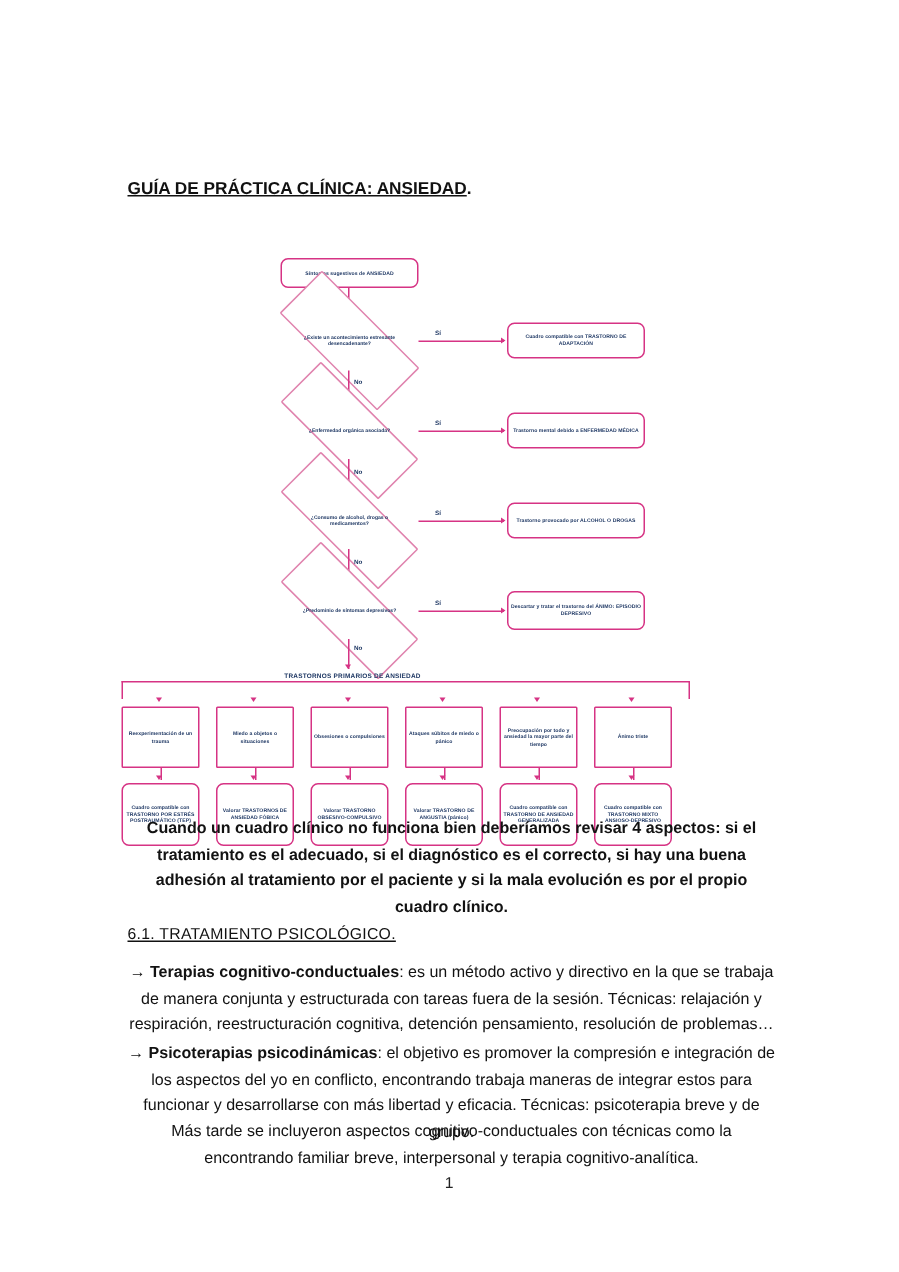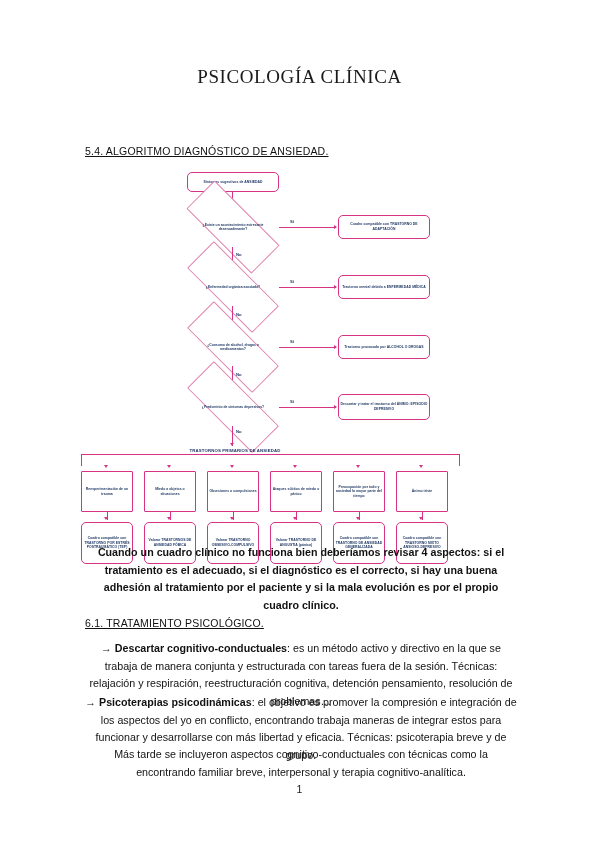--- a/index.html
+++ b/index.html
@@ -194,24 +194,23 @@
     border-top: 1.3px solid #d63384;
     border-left: 1.3px solid #d63384;
     border-right: 1.3px solid #d63384;
   }
 </style>
 </head>
 <body>
 
 <div class="page">
 
-  <div class="doc-title">PSICOLOGÍA CLÍNICA</div>
-
-
-  <div class="h-sub" style="top:145px;">5.4. ALGORITMO DIAGNÓSTICO DE ANSIEDAD.</div>
+
+  <div class="h-bold" style="top:120px;"><span class="u">GUÍA DE PRÁCTICA CLÍNICA: ANSIEDAD</span><span>.</span></div>
+
 
   <div class="flow">
 
     <div class="node rounded strong" style="left:112px; top:4px; width:92px; height:20px;">Síntomas sugestivos de ANSIEDAD</div>
 
     <div class="ln-v" style="left:157px; top:24px; height:14px;"></div>
     <div class="arrow-d" style="left:155px; top:36px;"></div>
 
     <div class="diamond" style="left:112px; top:39px; width:92px; height:40px;">
       <div class="dshape"></div>
@@ -301,21 +300,21 @@
     <div class="node rounded" style="left:195px; top:354px; width:52px; height:42px;">Valorar TRASTORNO DE ANGUSTIA (pánico)</div>
     <div class="node rounded" style="left:258px; top:354px; width:52px; height:42px;">Cuadro compatible con TRASTORNO DE ANSIEDAD GENERALIZADA</div>
     <div class="node rounded" style="left:321px; top:354px; width:52px; height:42px;">Cuadro compatible con TRASTORNO MIXTO ANSIOSO-DEPRESIVO</div>
 
   </div>
 
   <div class="para bold" style="top:544px;">Cuando un cuadro clínico no funciona bien deberíamos revisar 4 aspectos: si el tratamiento es el adecuado, si el diagnóstico es el correcto, si hay una buena adhesión al tratamiento por el paciente y si la mala evolución es por el propio cuadro clínico.</div>
 
   <div class="h-sec" style="top:617px;text-align:right;">6.1. TRATAMIENTO PSICOLÓGICO.</div>
 
-  <div class="para" style="top:640px;"><span class="arrow-g">→</span> <span class="lead">Descartar cognitivo-conductuales</span><span>: es un método activo y directivo en la que se trabaja de manera conjunta y estructurada con tareas fuera de la sesión. Técnicas: relajación y respiración, reestructuración cognitiva, detención pensamiento, resolución de problemas…</span></div>
+  <div class="para" style="top:640px;"><span class="arrow-g">→</span> <span class="lead">Terapias cognitivo-conductuales</span><span>: es un método activo y directivo en la que se trabaja de manera conjunta y estructurada con tareas fuera de la sesión. Técnicas: relajación y respiración, reestructuración cognitiva, detención pensamiento, resolución de problemas…</span></div>
 
   <div class="para" style="top:694px;"><span class="arrow-g">→</span> <span class="lead">Psicoterapias psicodinámicas</span><span>: el objetivo es promover la compresión e integración de los aspectos del yo en conflicto, encontrando trabaja maneras de integrar estos para funcionar y desarrollarse con más libertad y eficacia. Técnicas: psicoterapia breve y de grupo.</span></div>
 
   <div class="para" style="top:746px;">Más tarde se incluyeron aspectos cognitivo-conductuales con técnicas como la encontrando familiar breve, interpersonal y terapia cognitivo-analítica.</div>
 
   <div class="page-num">1</div>
 
 </div>
 
 </body></html>

